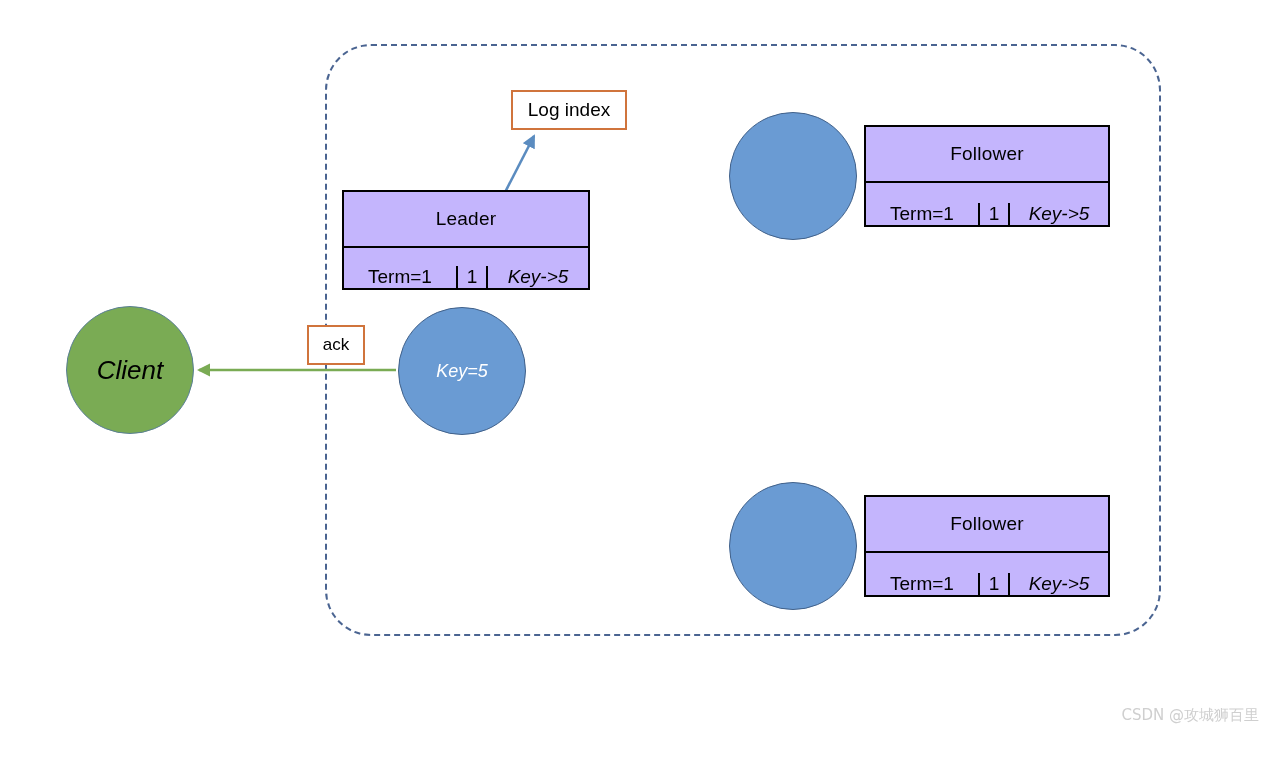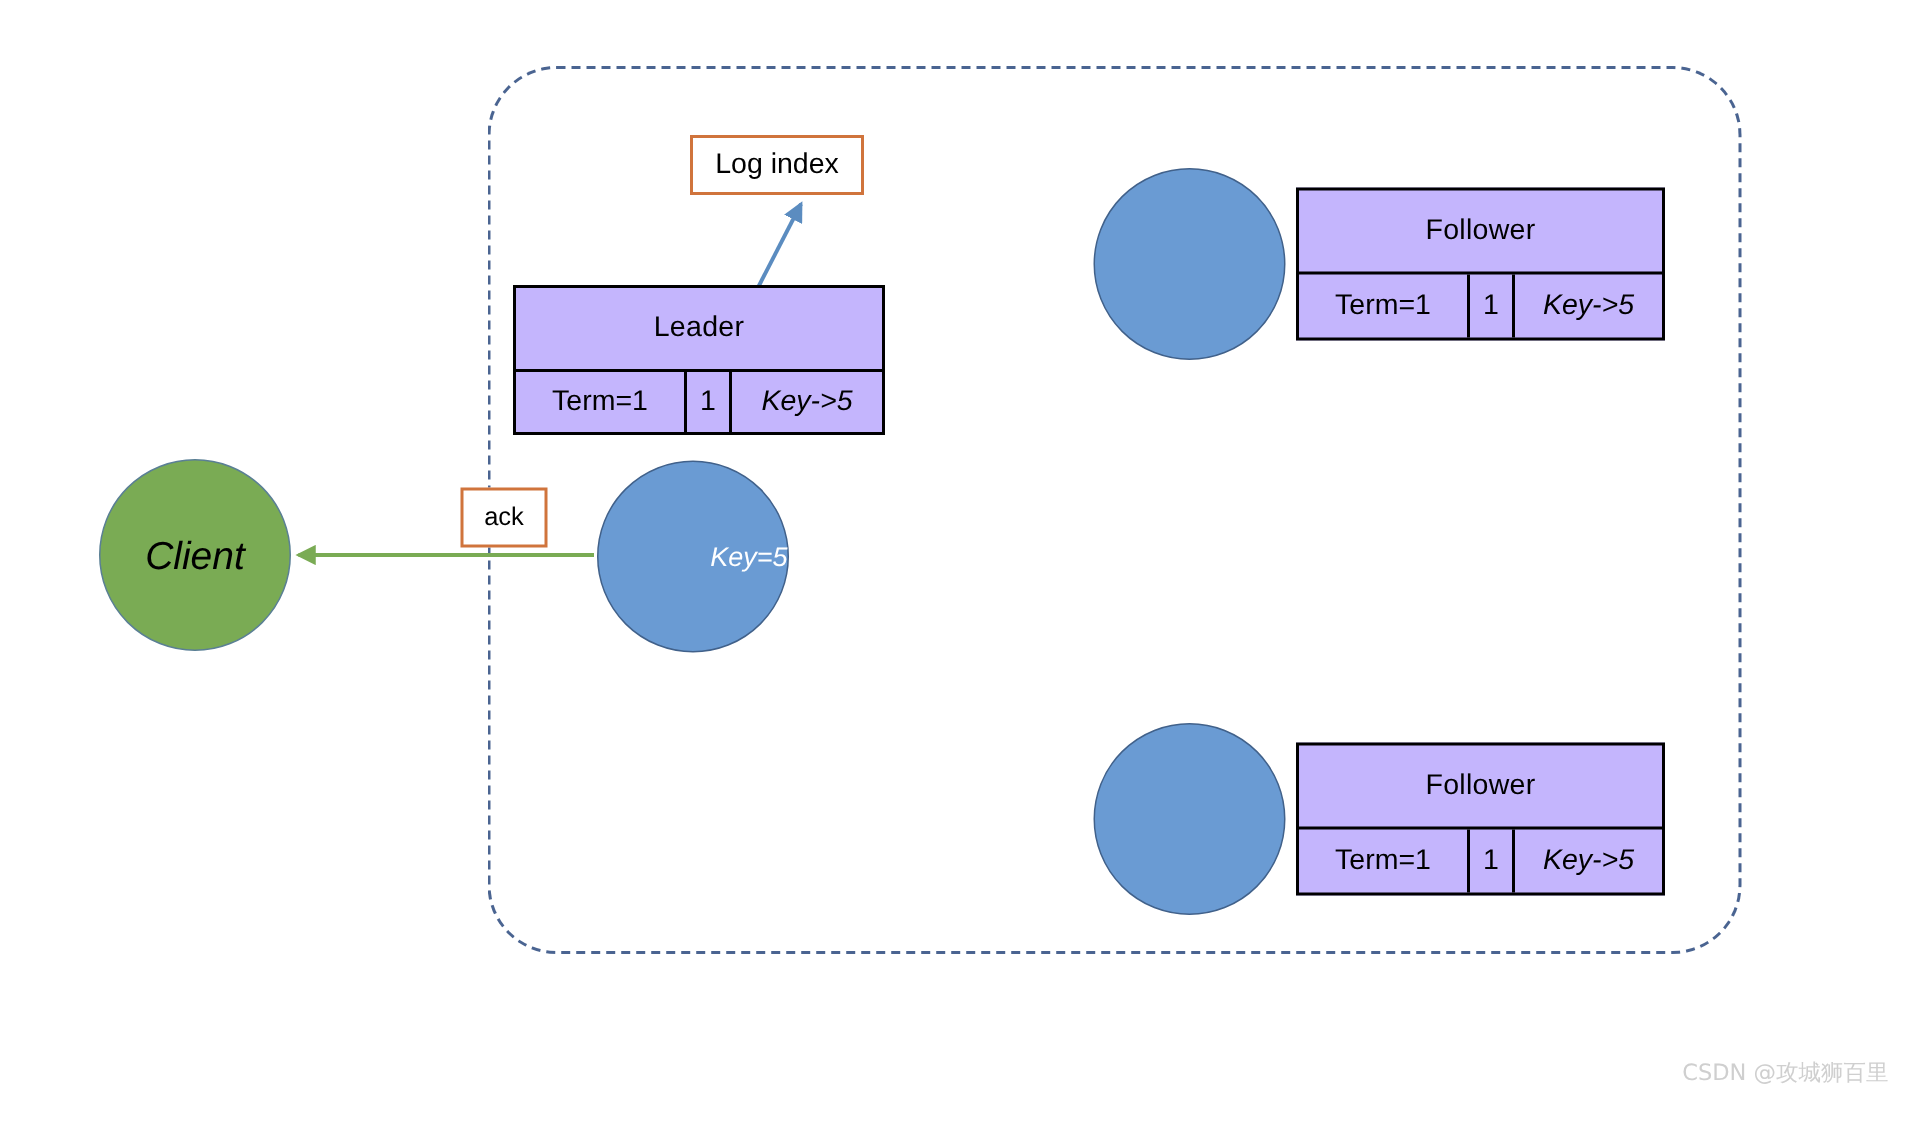--- a/index.html
+++ b/index.html
@@ -43,20 +43,21 @@
     align-items: center;
     justify-content: center;
     font-size: 19px;
     color: #000000;
     border-bottom: 2px solid #000000;
     letter-spacing: 0.2px;
   }
   .node-row {
     flex: 1 1 auto;
     display: flex;
+    align-items: flex-end;
   }
   .node-cell {
     display: flex;
     align-items: center;
     justify-content: center;
     font-size: 19px;
     color: #000000;
     border-right: 2px solid #000000;
   }
   .node-cell:last-child { border-right: none; font-style: italic; }
@@ -86,21 +87,20 @@
     font-size: 26px;
     color: #000000;
   }
   #request-circle {
     left: 398px; top: 307px;
     width: 128px; height: 128px;
     background: #6a9bd3;
     border: 1.5px solid #41618a;
     font-size: 18px;
     color: #ffffff;
-    justify-content: flex-end;
   }
   #follower1-circle {
     left: 729px; top: 112px;
     width: 128px; height: 128px;
     background: #6a9bd3;
     border: 1.5px solid #41618a;
   }
   #follower2-circle {
     left: 729px; top: 482px;
     width: 128px; height: 128px;
@@ -112,21 +112,21 @@
   .callout {
     position: absolute;
     border: 2.5px solid #d0743c;
     background: #ffffff;
     display: flex;
     align-items: center;
     justify-content: center;
     color: #000000;
   }
   #log-index-label {
-    left: 460px; top: 90px;
+    left: 511px; top: 90px;
     width: 116px; height: 40px;
     font-size: 19px;
   }
   #ack-label {
     left: 262px; top: 325px;
     width: 58px; height: 40px;
     font-size: 17px;
     margin-left: 45px;
   }
 

